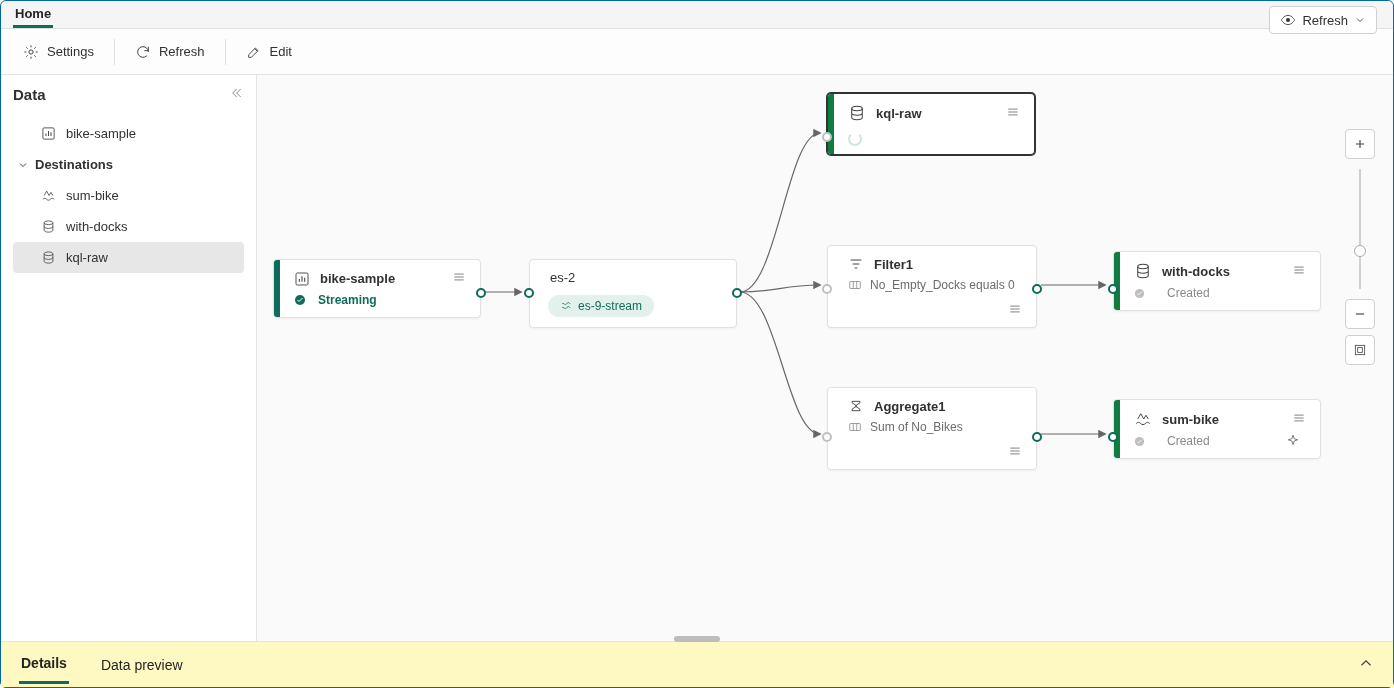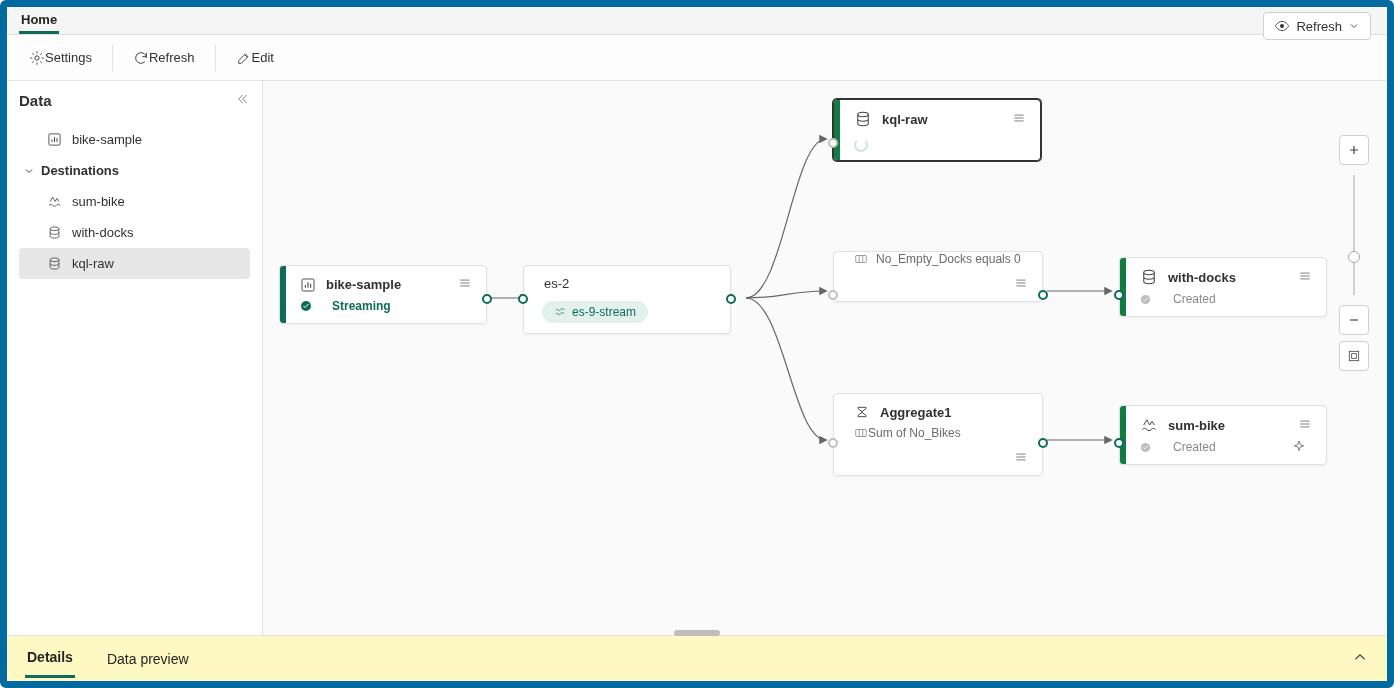--- a/index.html
+++ b/index.html
@@ -7,21 +7,21 @@
     margin: 0;
     font-family: "Segoe UI", -apple-system, BlinkMacSystemFont, sans-serif;
     font-size: 13px;
     color: #323130;
     background: #fff;
     overflow: hidden;
   }
   .app {
     width: 1394px;
     height: 688px;
-    border: 7px solid #0369a1;
+    border: 1px solid #0369a1;
     border-radius: 6px;
     display: flex;
     flex-direction: column;
     background: #fff;
   }
 
   
   .tabbar {
     height: 28px;
     display: flex;
@@ -59,20 +59,21 @@
     display: flex;
     align-items: center;
     gap: 4px;
     padding: 0 12px;
     border-bottom: 1px solid #e3e3e3;
     background: #fdfdfd;
   }
   .t-btn {
     display: flex;
     align-items: center;
+    gap: 8px;
     padding: 6px 10px;
     border-radius: 4px;
     cursor: pointer;
     background: transparent;
     border: none;
     font: inherit;
     color: #323130;
   }
   .t-divider {
     width: 1px;
@@ -157,21 +158,21 @@
     font-size: 12px; color:#6b6b6b;
   }
   .node-title { font-weight:700; }
   .menu-icn {
     margin-left:auto;
     color:#555;
     cursor:pointer;
   }
   .status-ok {
     color:#0f6c5b;
-    display:flex; align-items:center; gap:20px;
+    display:flex; align-items:center; gap:12px;
     font-size:12px; font-weight:600;
   }
   .status-muted {
     color:#8a8a8a;
     display:flex; align-items:center; gap:22px;
     font-size:12px;
   }
   .pill {
     display:inline-flex; align-items:center; gap:6px;
     background:#e3f1ec;
@@ -404,21 +405,21 @@
             <svg width="12" height="12" viewBox="0 0 24 24">
                 <circle cx="12" cy="12" r="10" fill="#0f6c5b"></circle>
                 <path d="M7 12l3 3 7-7" stroke="#fff" stroke-width="2" fill="none"></path>
               </svg>
             <span>Streaming</span>
           </span>
         </div>
         <div class="port" style="right:-6px; top:28px"></div>
       </div>
 
-      <div class="node" style="left:260px; top:184px; width:208px;">
+      <div class="node" style="left:272px; top:184px; width:208px;">
         <div class="node-row">
           <span class="node-title" style="font-weight:500">es-2</span>
         </div>
         <div class="pill">
           <svg width="12" height="12" viewBox="0 0 24 24">
               <path d="M4 8c3-4 6 4 9 0s5-4 7 0M4 16c3-4 6 4 9 0s5-4 7 0" fill="none" stroke="#0f6c5b" stroke-width="1.6"></path>
             </svg>
           <span>es-9-stream</span>
         </div>
         <div class="port" style="left:-6px; top:28px"></div>
@@ -439,20 +440,28 @@
             <svg width="14" height="14" viewBox="0 0 24 24">
                 <path d="M4 7h16M4 12h16M4 17h16" stroke="#666" stroke-width="1.4"></path>
               </svg>
           </span>
         </div>
         <div class="spinner"></div>
         <div class="port empty" style="left:-6px; top:38px"></div>
       </div>
 
       <div class="node" style="left:570px; top:170px; width:210px;">
+        <div class="node-row">
+          <span class="icn">
+            <svg width="16" height="16" viewBox="0 0 24 24">
+                <path d="M4 6h16M7 12h10M10 18h4" stroke="#444" stroke-width="1.8"></path>
+              </svg>
+          </span>
+          <span class="node-title">Filter1</span>
+        </div>
         <div class="node-row secondary" style="gap:8px">
           <span class="icn">
             <svg width="14" height="14" viewBox="0 0 24 24">
                 <rect x="3" y="6" width="18" height="12" rx="1" fill="none" stroke="#777" stroke-width="1.2"></rect>
                 <path d="M9 6v12M15 6v12" stroke="#777" stroke-width="1.2"></path>
               </svg>
           </span>
           <span style="font-size:12px">No_Empty_Docks equals 0</span>
         </div>
         <div style="text-align:right; padding:0 14px 8px">
@@ -468,21 +477,21 @@
 
       <div class="node" style="left:570px; top:312px; width:210px;">
         <div class="node-row">
           <span class="icn">
             <svg width="16" height="16" viewBox="0 0 24 24">
                 <path d="M6 5h12v2l-7 5 7 5v2H6v-2l7-5-7-5z" fill="none" stroke="#444" stroke-width="1.4"></path>
               </svg>
           </span>
           <span class="node-title">Aggregate1</span>
         </div>
-        <div class="node-row secondary" style="gap:0">
+        <div class="node-row secondary" style="gap:8px">
           <span class="icn">
             <svg width="14" height="14" viewBox="0 0 24 24">
                 <rect x="3" y="6" width="18" height="12" rx="1" fill="none" stroke="#777" stroke-width="1.2"></rect>
                 <path d="M9 6v12M15 6v12" stroke="#777" stroke-width="1.2"></path>
               </svg>
           </span>
           <span style="font-size:12px">Sum of No_Bikes</span>
         </div>
         <div style="text-align:right; padding:0 14px 8px">
           <span class="menu-icn" style="margin:0">

